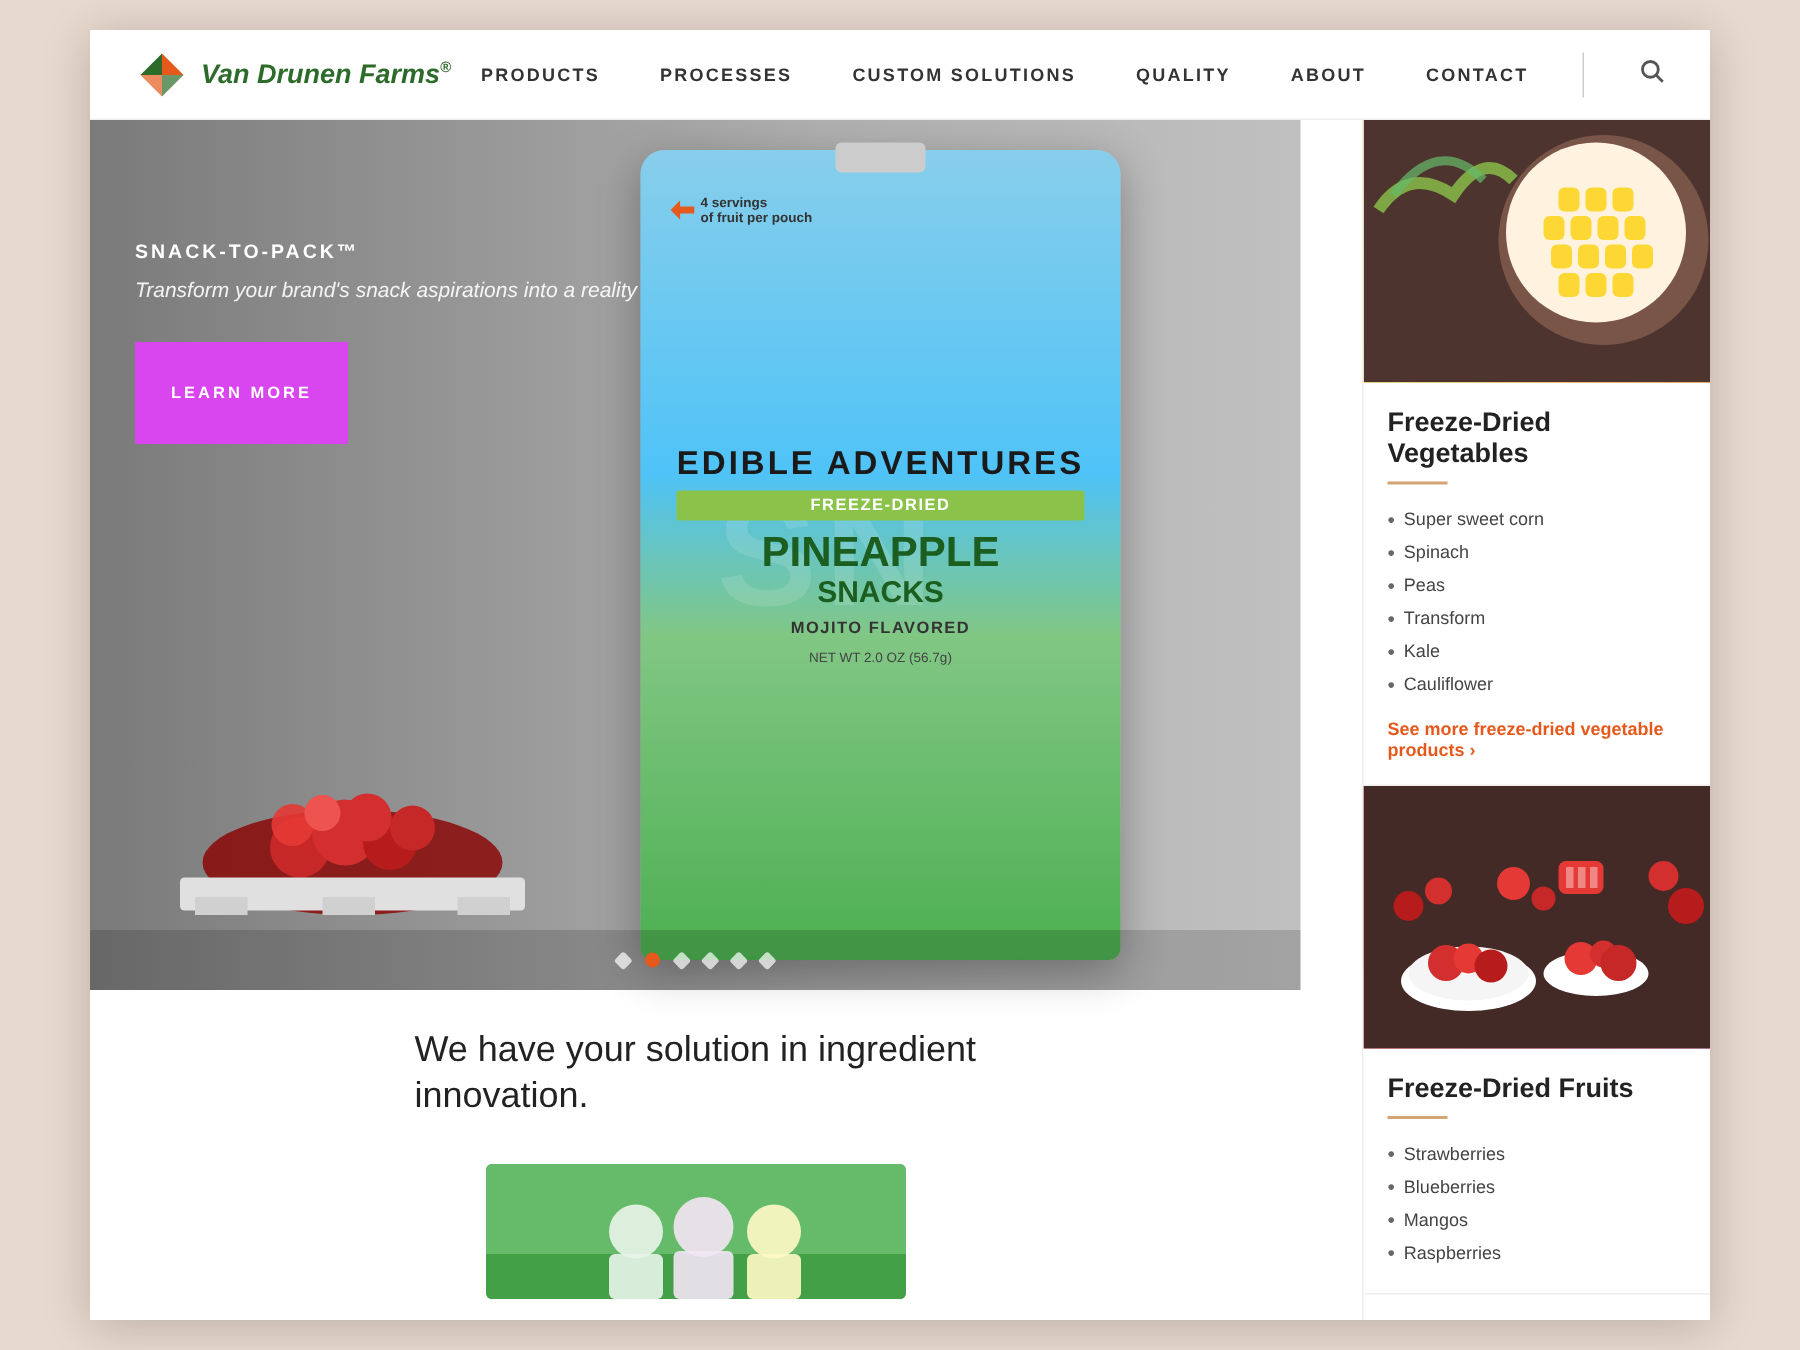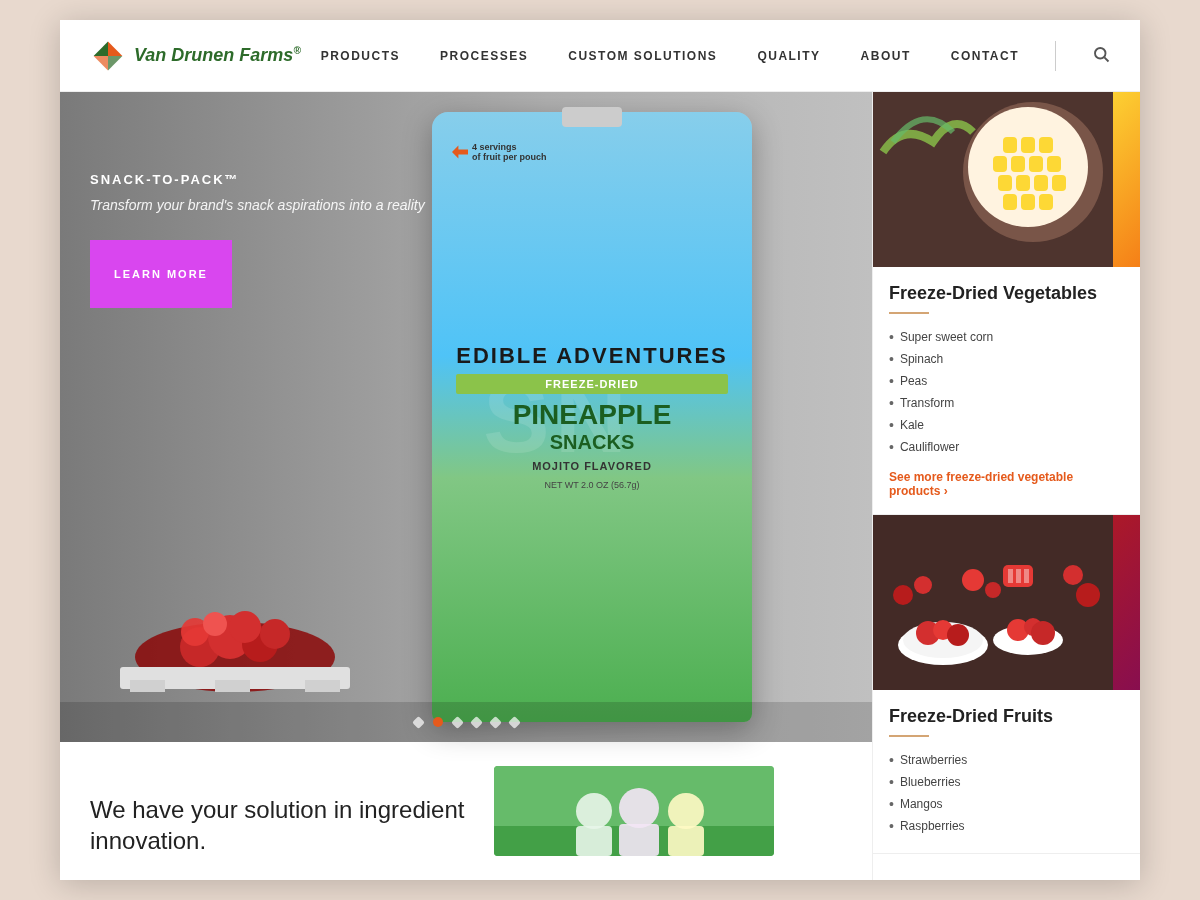--- a/index.html
+++ b/index.html
@@ -18,21 +18,21 @@
       height: 860px;
       background: #fff;
       box-shadow: 0 4px 30px rgba(0,0,0,0.2);
       overflow: hidden;
       display: flex;
       flex-direction: column;
     }
     
     .header {
       background: #fff;
-      height: 72px;
+      height: 60px;
       display: flex;
       align-items: center;
       padding: 0 30px;
       border-bottom: 1px solid #eee;
       flex-shrink: 0;
     }
     .logo {
       display: flex;
       align-items: center;
       gap: 8px;
@@ -248,21 +248,21 @@
       background: #e55a1c;
     }
     .bottom-title {
       font-size: 24px;
       font-weight: 400;
       color: #222;
       line-height: 1.3;
     }
     
     .right-sidebar {
-      width: 268px;
+      width: 232px;
       background: #fff;
       overflow-y: auto;
       border-left: 1px solid #eee;
       flex-shrink: 0;
     }
     .corn-image {
       background: linear-gradient(135deg, #f9a825 0%, #fdd835 50%, #f57f17 100%);
       position: relative;
       overflow: hidden;
       height: 175px;
@@ -312,20 +312,21 @@
       background: linear-gradient(135deg, #8b0000 0%, #b71c1c 40%, #880e4f 100%);
       height: 175px;
       position: relative;
       overflow: hidden;
     }
     
     .main-body {
       display: flex;
       flex: 1;
       overflow: hidden;
+      gap: 41px;
     }
     .hero-column {
       flex: 1;
       display: flex;
       flex-direction: column;
     }
     .hero-slider-wrapper {
       flex: 1;
       position: relative;
       min-height: 580px;
@@ -450,21 +451,21 @@
           <div class="dot diamond"></div>
           <div class="dot active"></div>
           <div class="dot diamond"></div>
           <div class="dot diamond"></div>
           <div class="dot diamond"></div>
           <div class="dot diamond"></div>
         </div>
       </div>
 
       <div class="bottom-bar">
-        <div style="display:flex;align-items:flex-end;gap:30px;">
+        <div style="display:flex;align-items:center;gap:30px;flex-direction:column;">
           <div>
             <div class="bottom-title">
               <span>We have your solution in ingredient</span><br>
               <span>innovation.</span>
             </div>
           </div>
 
           <div class="team-photo" style="width:280px;height:90px;background:linear-gradient(135deg,#4caf50,#81c784,#a5d6a7);border-radius:4px;overflow:hidden;display:flex;align-items:flex-end;justify-content:center;">
             <svg viewBox="0 0 280 90" width="280" height="90">
               <rect width="280" height="90" fill="#66bb6a"></rect>

